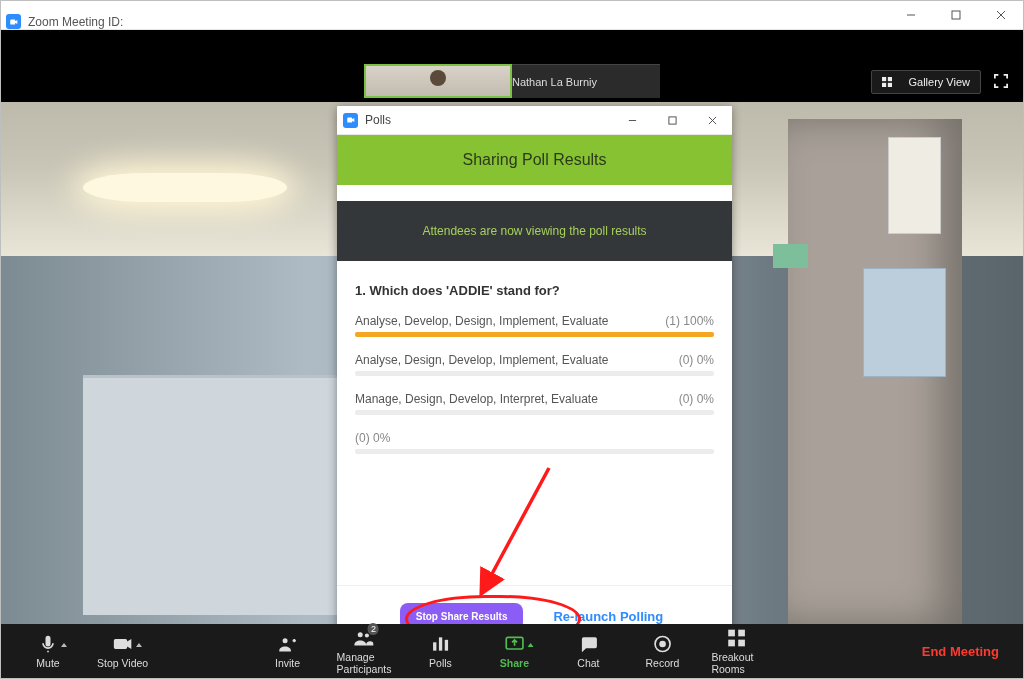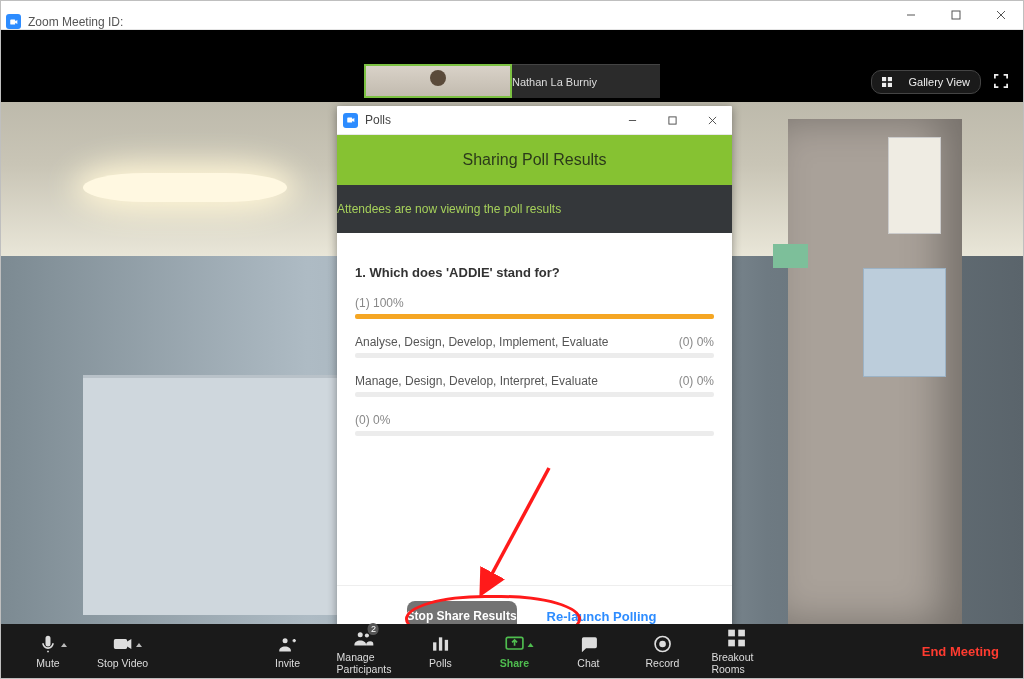--- a/index.html
+++ b/index.html
@@ -22,44 +22,44 @@
   .video-bg .pillar { position:absolute; right:6%; top:15%; width:17%; bottom:0; background:#a9a199; box-shadow:inset -20px 0 40px rgba(0,0,0,.3);}
   .video-bg .poster1 { position:absolute; right:8%; top:18%; width:5%; height:16%; background:#efece3; border:1px solid #ccc;}
   .video-bg .poster2 { position:absolute; right:7.5%; top:40%; width:8%; height:18%; background:#bccddb; border:1px solid #9cb3c6;}
   .video-bg .poster3 { position:absolute; right:21%; top:36%; width:3.5%; height:4%; background:#7dbf9a;}
   .meeting-top-black { position:absolute; left:0; right:0; top:0; height:72px; background:#000;}
   .thumb-strip { position:absolute; top:34px; left:50%; transform:translateX(-50%); display:flex; gap:0;}
   .thumb { width:148px; height:34px; background:#2b2b2b; border-top:1px solid #444; font-size:11px; color:#ddd; display:flex; align-items:center; padding:2px 0; box-sizing:border-box; overflow:hidden;}
   .thumb.active { border:2px solid #7cc142; background:linear-gradient(180deg,#d9d2c8,#c2bbaf); position:relative;}
   .thumb.active .head { position:absolute; left:50%; top:4px; transform:translateX(-50%); width:16px; height:16px; border-radius:50%; background:#5a4a3a;}
   
-  .gallery-btn { position:absolute; top:40px; right:42px; height:22px; padding:0 10px; background:rgba(30,30,30,.85); border:1px solid #444; color:#eee; font-size:11px; display:flex; align-items:center; gap:16px; border-radius:10px;}
+  .gallery-btn { position:absolute; top:40px; right:42px; height:22px; padding:0 10px; background:rgba(30,30,30,.85); border:1px solid #444; color:#eee; font-size:11px; display:flex; align-items:center; gap:16px; border-radius:2px;}
   .gallery-btn svg { width:10px; height:10px; fill:#eee;}
   .fullscreen-btn { position:absolute; top:40px; right:10px; width:24px; height:22px; display:flex; align-items:center; justify-content:center;}
   .fullscreen-btn svg { width:14px; height:14px; stroke:#eee; stroke-width:2; fill:none;}
   
   .polls-win { position:absolute; left:336px; top:76px; width:395px; height:540px; background:#fff; box-shadow:0 2px 10px rgba(0,0,0,.4); display:flex; flex-direction:column; border-radius:1px; overflow:hidden;}
   .polls-title { height:28px; display:flex; align-items:center; border-bottom:1px solid #e8e8e8;}
   .polls-title .zoom-icon { width:15px; height:15px; background:#2d8cff; border-radius:3px; margin:0 7px 0 6px; display:flex; align-items:center; justify-content:center;}
   .polls-title .zoom-icon svg{ width:10px; height:10px; fill:#fff;}
   .polls-title span { font-size:12px; color:#444;}
   .polls-title .ctrls { margin-left:auto; display:flex;}
   .polls-title .ctrls div { width:40px; height:28px; display:flex; align-items:center; justify-content:center;}
   .polls-title .ctrls svg { width:9px; height:9px; stroke:#444; stroke-width:1; fill:none;}
   .polls-banner { background:#86c232; color:#2b3a1a; text-align:center; font-size:16px; padding:16px 0;}
-  .polls-sub { background:#34373a; color:#a6d15b; font-size:12px; padding:17px 0;}
-  .polls-body { flex:1; padding:32px 18px 10px 18px; overflow:auto;}
+  .polls-sub { background:#34373a; color:#a6d15b; text-align:center; font-size:12px; padding:23px 0;margin-top:16px;}
+  .polls-body { flex:1; padding:22px 18px 10px 18px; overflow:auto;}
   .poll-q { font-size:13px; font-weight:600; color:#333; margin-bottom:16px;}
   .poll-opt { margin-bottom:16px;}
   .poll-opt-row { display:flex; justify-content:space-between; font-size:12px; color:#555; margin-bottom:4px;}
   .poll-opt-row .count { color:#888;}
   .poll-bar { width:100%; height:5px; background:#ececec; border-radius:2px; overflow:hidden;}
   .poll-bar > div { height:100%; background:#f5a623;}
   .polls-footer { border-top:1px solid #eee; display:flex; align-items:center; justify-content:center; gap:24px; height:60px; position:relative;}
-  .stop-share { background:#737373; color:#fff; border:none; font-size:12px; font-weight:600; padding:8px 0; border-radius:8px; cursor:pointer;}
+  .stop-share { background:#8b5cf6; color:#fff; border:none; font-size:10px; font-weight:600; padding:8px 16px; border-radius:8px; cursor:pointer;}
   .highlight-oval { position:absolute; border:3px solid #ff1a1a; border-radius:50% / 55%; pointer-events:none;}
   .relaunch { color:#2d8cff; font-size:13px; font-weight:600; background:none; border:none; cursor:pointer;}
   
   .anno-arrow { position:absolute; left:473px; top:430px; width:90px; height:140px; pointer-events:none;}
   
   .ctrlbar { height:54px; background:#1a1a1a; display:flex; align-items:center; padding:0 10px;}
   .cb-item { display:flex; flex-direction:column; align-items:center; justify-content:center; color:#ddd; font-size:10.5px; padding:0 12px; position:relative; min-width:50px;}
   .cb-item .ico { width:22px; height:22px; display:flex; align-items:center; justify-content:center; margin-bottom:2px; position:relative;}
   .cb-item svg { fill:#ddd; width:20px; height:20px;}
   .cb-item.green svg { fill:#4fbd4f;}
@@ -169,20 +169,21 @@
             </div>
         </div>
       </div>
       <div class="polls-banner">Sharing Poll Results</div>
       <div class="polls-sub">Attendees are now viewing the poll results</div>
       <div class="polls-body">
         <div class="poll-q">1. Which does 'ADDIE' stand for?</div>
         <div id="poll-options">
             <div class="poll-opt">
               <div class="poll-opt-row">
+                <span>Analyse, Develop, Design, Implement, Evaluate</span>
                 <span class="count">(1) 100%</span>
               </div>
               <div class="poll-bar">
                 <div style="width:100%"></div>
               </div>
             </div>
             <div class="poll-opt">
               <div class="poll-opt-row">
                 <span>Analyse, Design, Develop, Implement, Evaluate</span>
                 <span class="count">(0) 0%</span>

